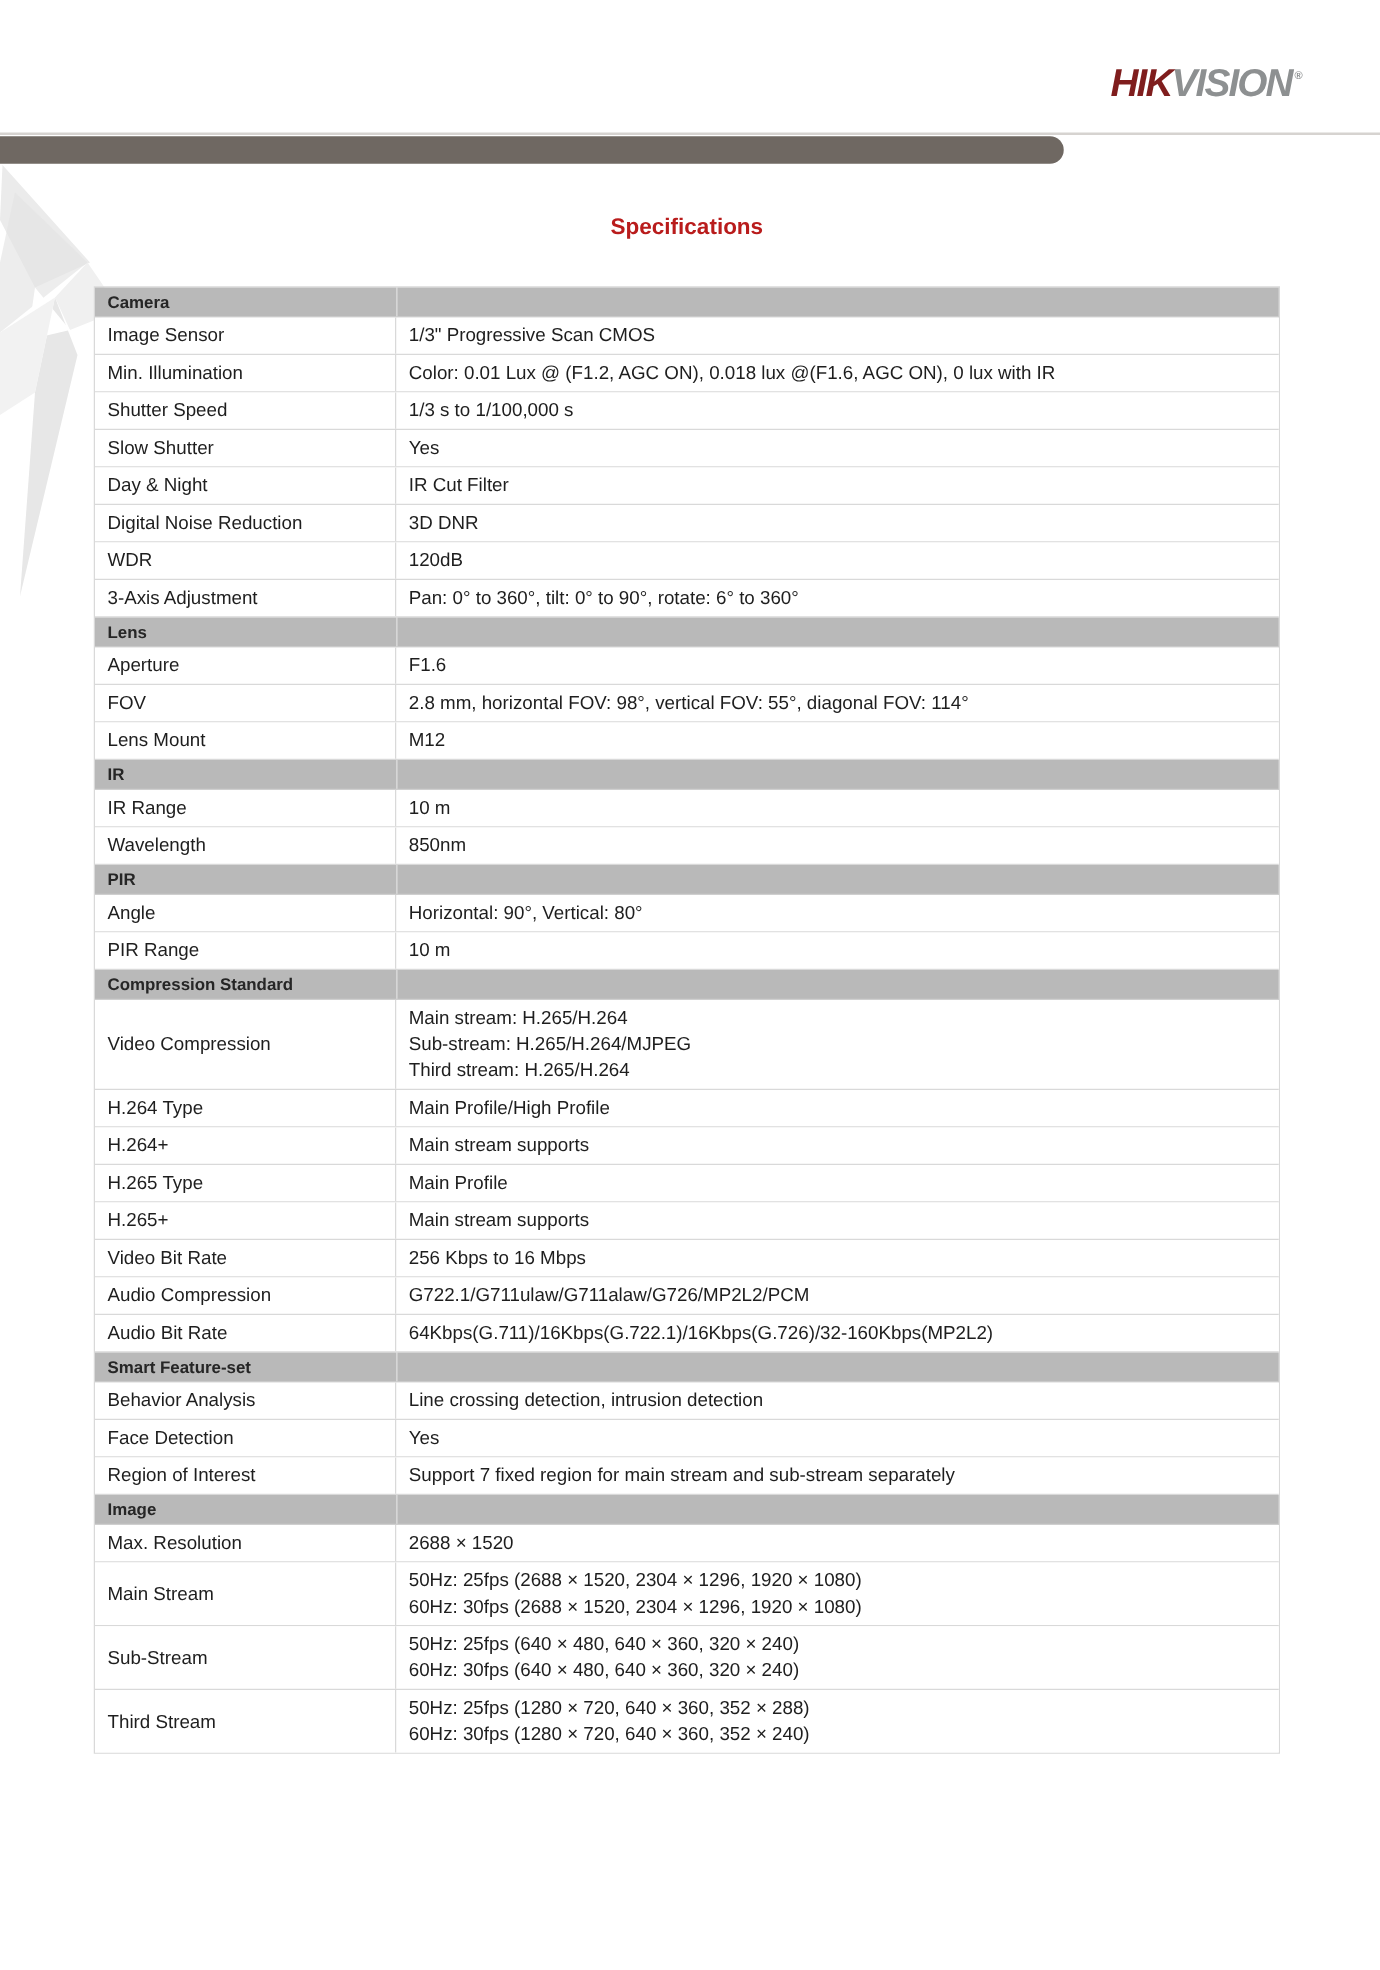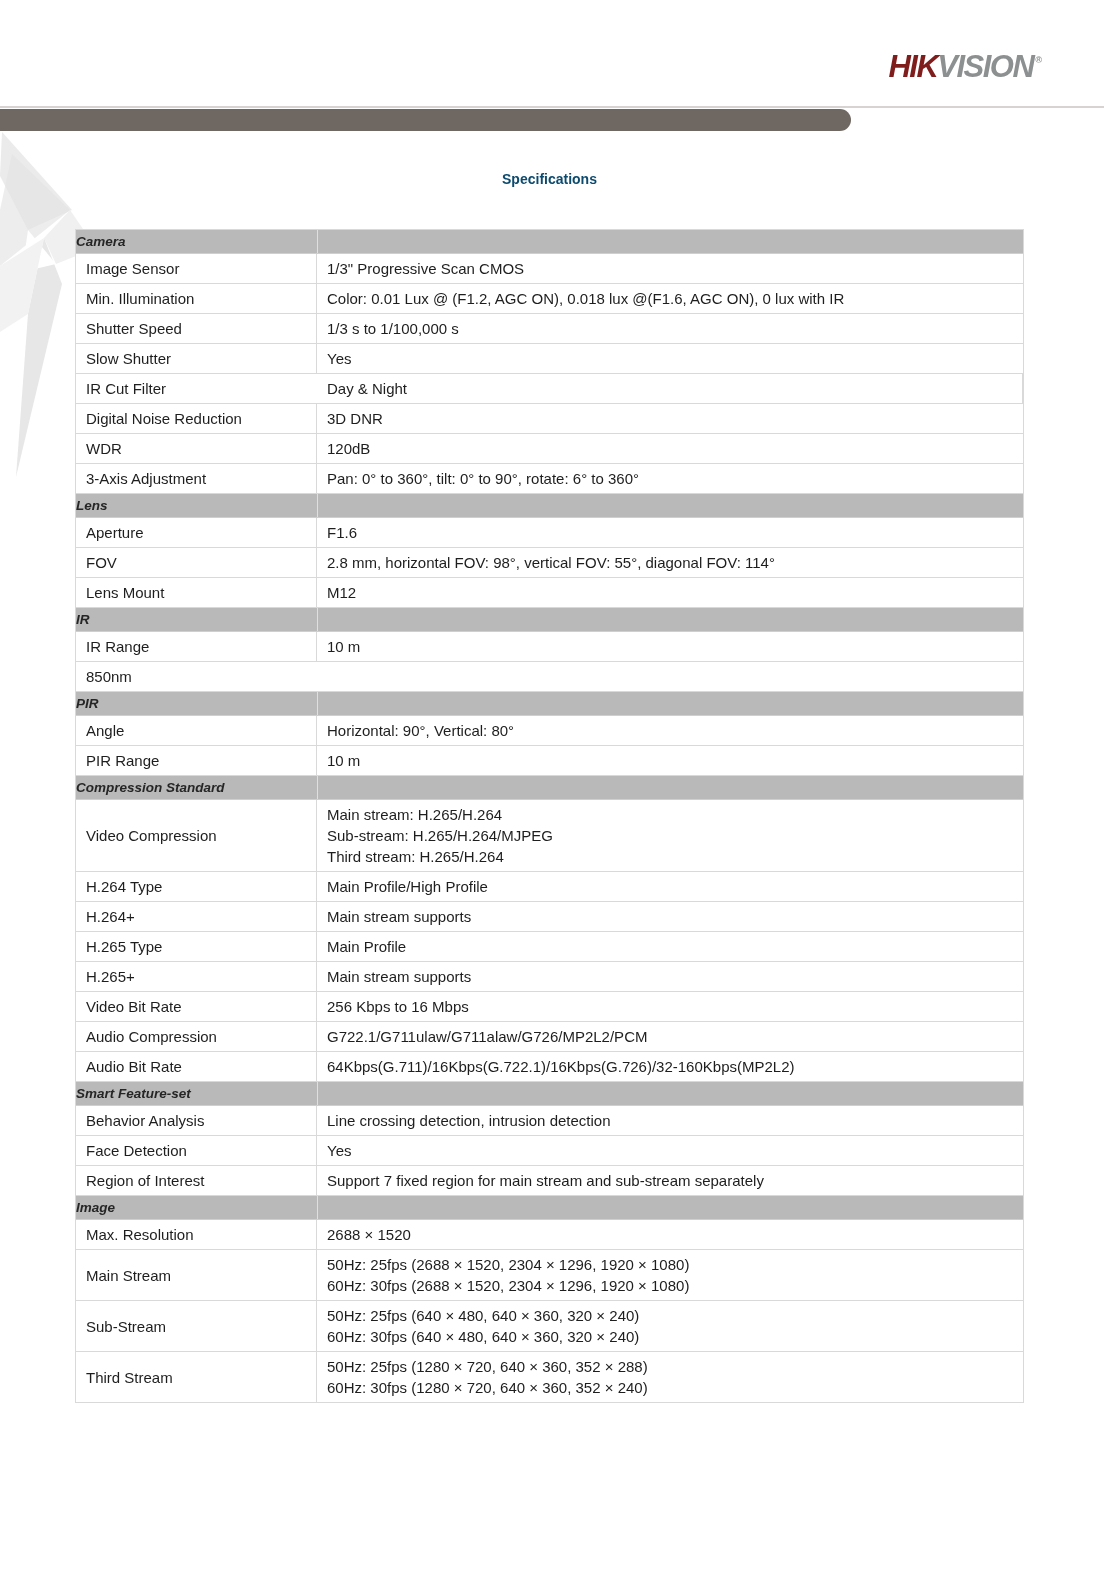--- a/index.html
+++ b/index.html
@@ -14,28 +14,28 @@
   
   .logo{position:absolute;top:42px;right:62px;font-style:italic;font-weight:bold;
         font-size:31px;letter-spacing:-1.5px;white-space:nowrap;line-height:36px;}
   .logo .red{color:#7f1d1d;}
   .logo .gray{color:#8d9091;}
   .logo sup{font-size:9px;letter-spacing:0;margin-left:2px;vertical-align:14px;}
   
   .watermark{position:absolute;left:0;top:132px;}
   
   .page-title{position:absolute;left:75px;top:171px;width:949px;text-align:center;
-              font-size:14px;font-weight:bold;color:#0c4a6e;}
+              font-size:18px;font-weight:bold;color:#b91c1c;}
   
   .spec-table{position:absolute;left:75px;top:229px;width:949px;
               border:1px solid #d9d9d9;font-size:15px;box-sizing:border-box;}
   .sec{display:grid;grid-template-columns:241px 1fr;background:#b9b9b9;
        border-bottom:1px solid #cfcfcf;height:23px;}
-  .sec-title{padding:0 0;display:flex;align-items:center;
-             font-size:13.5px;font-weight:bold;font-style:italic;color:#262626;}
+  .sec-title{padding:0 10px;display:flex;align-items:center;
+             font-size:13.5px;font-weight:bold;color:#262626;}
   .sec-spacer{border-left:1px solid rgba(255,255,255,0.55);}
   .row{display:grid;grid-template-columns:241px 1fr;border-bottom:1px solid #d9d9d9;background:#ffffff;}
   .row:last-child{border-bottom:none;}
   .cell{padding:4px 10px;display:flex;flex-direction:column;justify-content:center;box-sizing:border-box;}
   .cell.label{border-right:1px solid #d9d9d9;}
   .cell div{line-height:21px;}
 </style>
 </head>
 <body>
 
@@ -90,26 +90,26 @@
     </div>
     <div class="row">
       <div class="cell label">
         <div>Slow Shutter</div>
       </div>
       <div class="cell value">
         <div>Yes</div>
       </div>
     </div>
     <div class="row">
+      <div class="cell label">
+        <div>Day &amp; Night</div>
+      </div>
       <div class="cell value">
         <div>IR Cut Filter</div>
       </div>
-      <div class="cell label">
-        <div>Day &amp; Night</div>
-      </div>
     </div>
     <div class="row">
       <div class="cell label">
         <div>Digital Noise Reduction</div>
       </div>
       <div class="cell value">
         <div>3D DNR</div>
       </div>
     </div>
     <div class="row">
@@ -162,20 +162,23 @@
     </div>
     <div class="row">
       <div class="cell label">
         <div>IR Range</div>
       </div>
       <div class="cell value">
         <div>10 m</div>
       </div>
     </div>
     <div class="row">
+      <div class="cell label">
+        <div>Wavelength</div>
+      </div>
       <div class="cell value">
         <div>850nm</div>
       </div>
     </div>
     <div class="sec">
       <div class="sec-title">PIR</div>
       <div class="sec-spacer"></div>
     </div>
     <div class="row">
       <div class="cell label">

